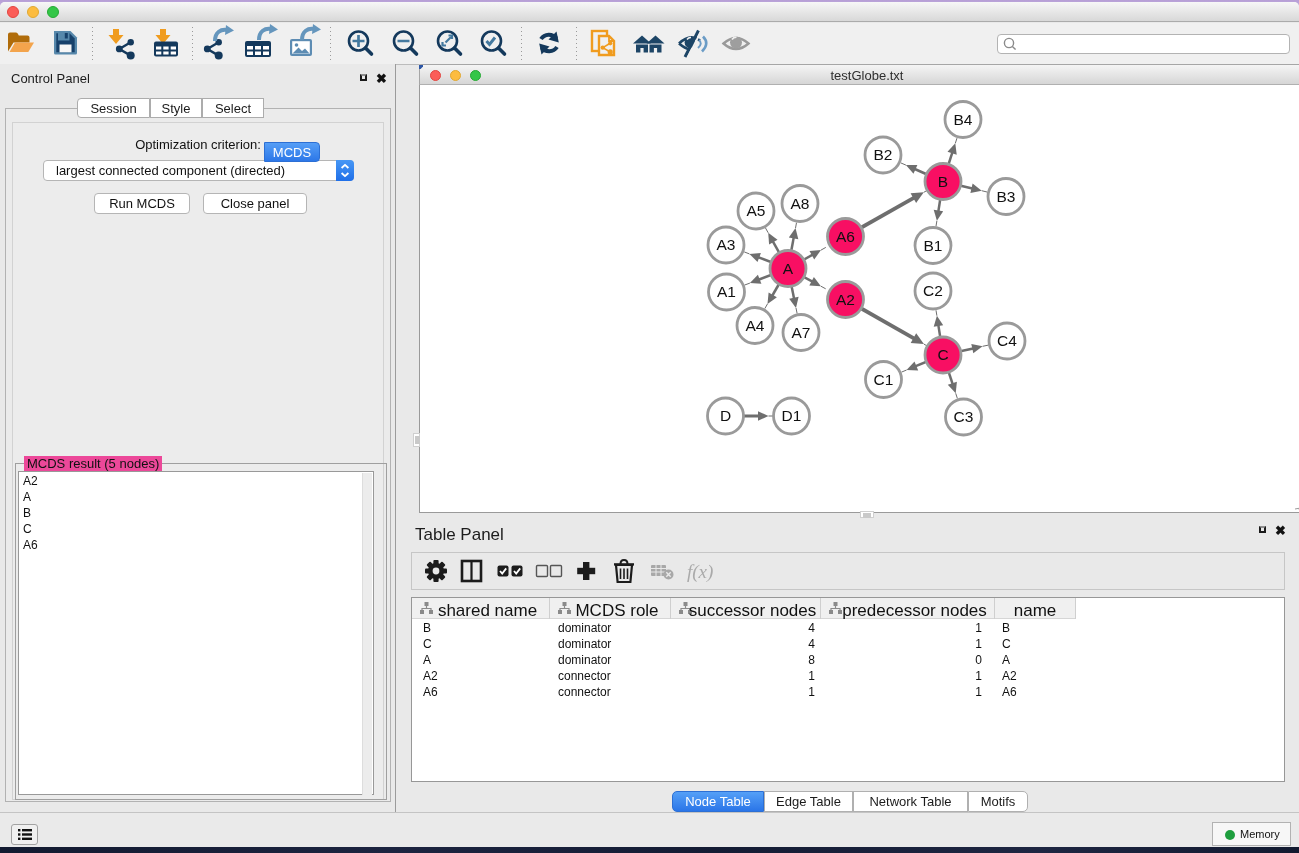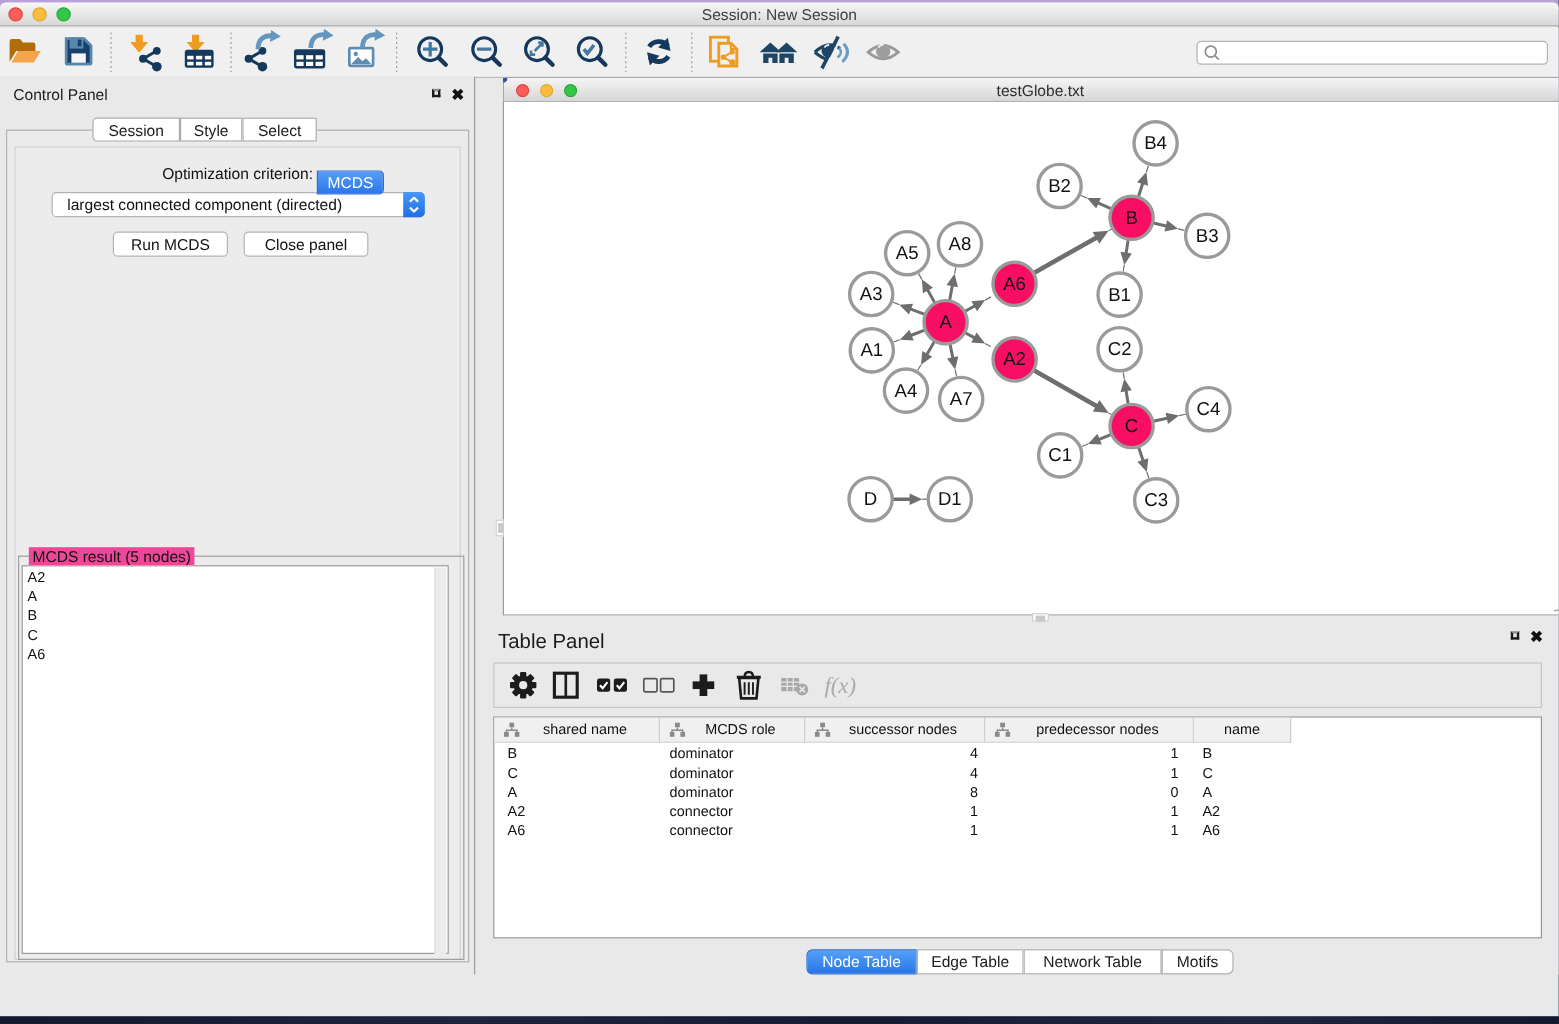--- a/index.html
+++ b/index.html
@@ -78,21 +78,21 @@
   
   #tpanel { left:397px; top:511px; width:902px; height:299px; background:#e9e9e9; }
   #tpanel .hdr { position:absolute; left:18px; top:12px; font-size:17px; color:#1c1c1c; }
   #ttoolbar { position:absolute; left:14px; top:39px; width:874px; height:38px;
     background:#e9e9e9; border:1px solid #c6c6c6; }
   #ttable { position:absolute; left:14px; top:84px; width:874px; height:185px;
     background:#fff; border:1px solid #979797; }
   #thead { position:absolute; left:0; top:0; width:664px; height:21px;
     background:#f0f0f0; border-bottom:1px solid #d6d6d6; }
   .thcell { position:absolute; top:0; height:21px; border-right:1px solid #cfcfcf;
-    font-size:12px; color:#111; }
+    font-size:17px; color:#111; }
   .thcell .txt { position:absolute; top:3px; width:100%; text-align:center; }
   .trow { position:absolute; left:0; width:872px; height:16px; font-size:12px; color:#111; }
   .td { position:absolute; top:1px; }
   .num { text-align:right; }
   .bottab { position:absolute; top:278px; height:21px; background:#fff;
     border:1px solid #b0b0b0; font-size:13px; color:#1c1c1c; text-align:center; line-height:20px; }
   
   #statusbar { left:0; top:810px; width:1299px; height:35px; background:#eaeaea;
     border-top:1px solid #c4c4c4; }
   #listbtn { position:absolute; left:11px; top:11px; width:27px; height:21px;
@@ -104,21 +104,20 @@
   #membtn .t { position:absolute; left:27px; top:5px; font-size:11px; color:#111; }
 </style>
 </head>
 <body>
 <div class="abs" id="desktop-top"></div>
 <div class="abs" id="win">
   <div class="abs" id="titlebar">
     <div class="tl red"></div>
       <div class="tl yel"></div>
       <div class="tl grn"></div>
-    <div class="title">Session: New Session</div>
   </div>
   <div class="abs" id="toolbar">
     <div class="tsep" style="left:92px"></div>
     <div class="tsep" style="left:192px"></div>
     <div class="tsep" style="left:330px"></div>
     <div class="tsep" style="left:521px"></div>
     <div class="tsep" style="left:576px"></div>
     <svg width="1299" height="41" viewBox="0 0 1299 41" style="position:absolute;left:0;top:-1px;">
         <path d="M8,29.5 V12.5 Q8,10.5 10,10.5 H16 Q17.5,10.5 18,12 L18.8,13.5 H27.5 Q29.5,13.5 29.5,15.5 V20.5 H13.5 L8,29.5 Z" fill="#b06c0a"></path>
 <path d="M9.5,30 L15,20.5 H34 L28.3,30 Z" fill="#f3a44c"></path>
@@ -495,14 +494,32 @@
           <span class="td num" style="left:470px;width:100px;">1</span>
           <span class="td" style="left:590px;">A6</span>
         </div>
     </div>
     <div class="bottab" style="left:275px; width:92px; border-radius:5px 0 0 5px; background:linear-gradient(#55a0f7,#2a75e8); color:#fff; border-color:#2c6fd4;">Node Table</div>
     <div class="bottab" style="left:367px; width:89px;">Edge Table</div>
     <div class="bottab" style="left:456px; width:115px;">Network Table</div>
     <div class="bottab" style="left:571px; width:60px; border-radius:0 5px 5px 0;">Motifs</div>
   </div>
 
+  <div class="abs" id="statusbar">
+    <div id="listbtn">
+        <svg width="27" height="21" viewBox="0 0 27 21" style="position:absolute;left:-1px;top:-1px;">
+          <g fill="#111">
+            <rect x="7" y="5" width="2.4" height="2.4"></rect>
+            <rect x="11" y="5" width="10" height="2.4"></rect>
+            <rect x="7" y="9.3" width="2.4" height="2.4"></rect>
+            <rect x="11" y="9.3" width="10" height="2.4"></rect>
+            <rect x="7" y="13.6" width="2.4" height="2.4"></rect>
+            <rect x="11" y="13.6" width="10" height="2.4"></rect>
+          </g>
+        </svg>
+      </div>
+    <div id="membtn">
+        <div class="dot"></div>
+        <div class="t">Memory</div>
+      </div>
+  </div>
 </div>
 <div class="abs" id="desktop-bot"></div>
 
 </body></html>

